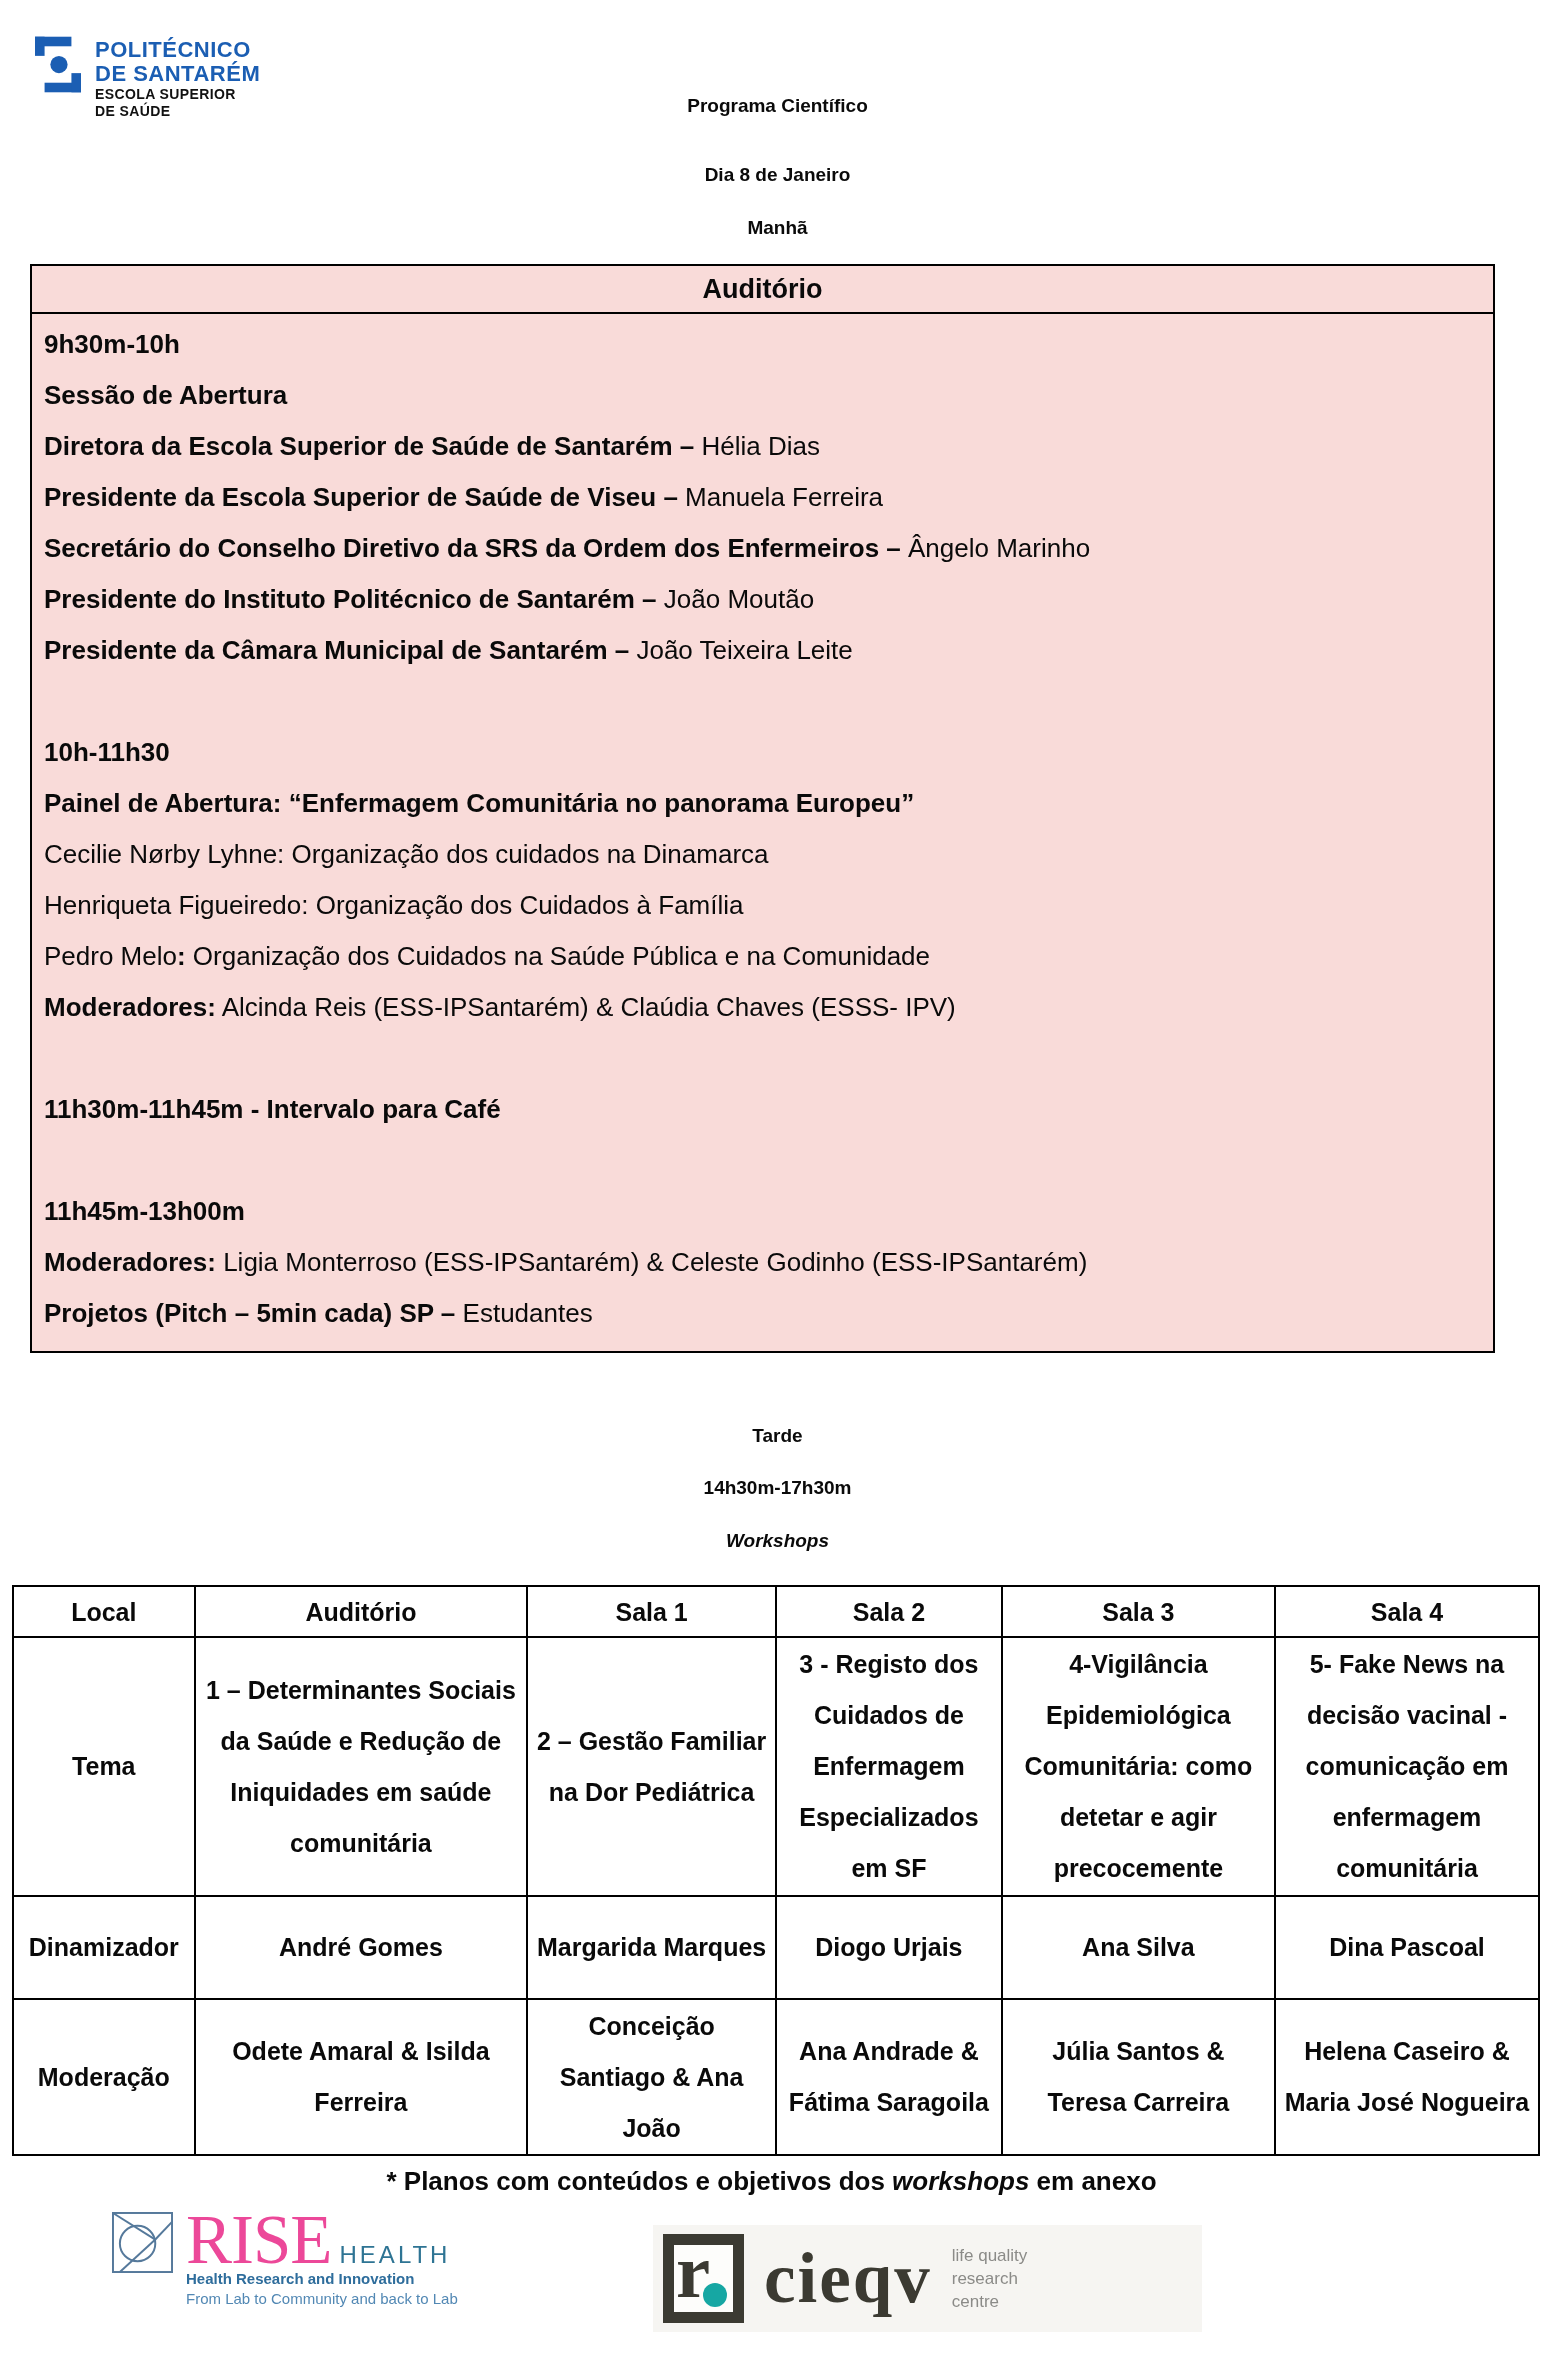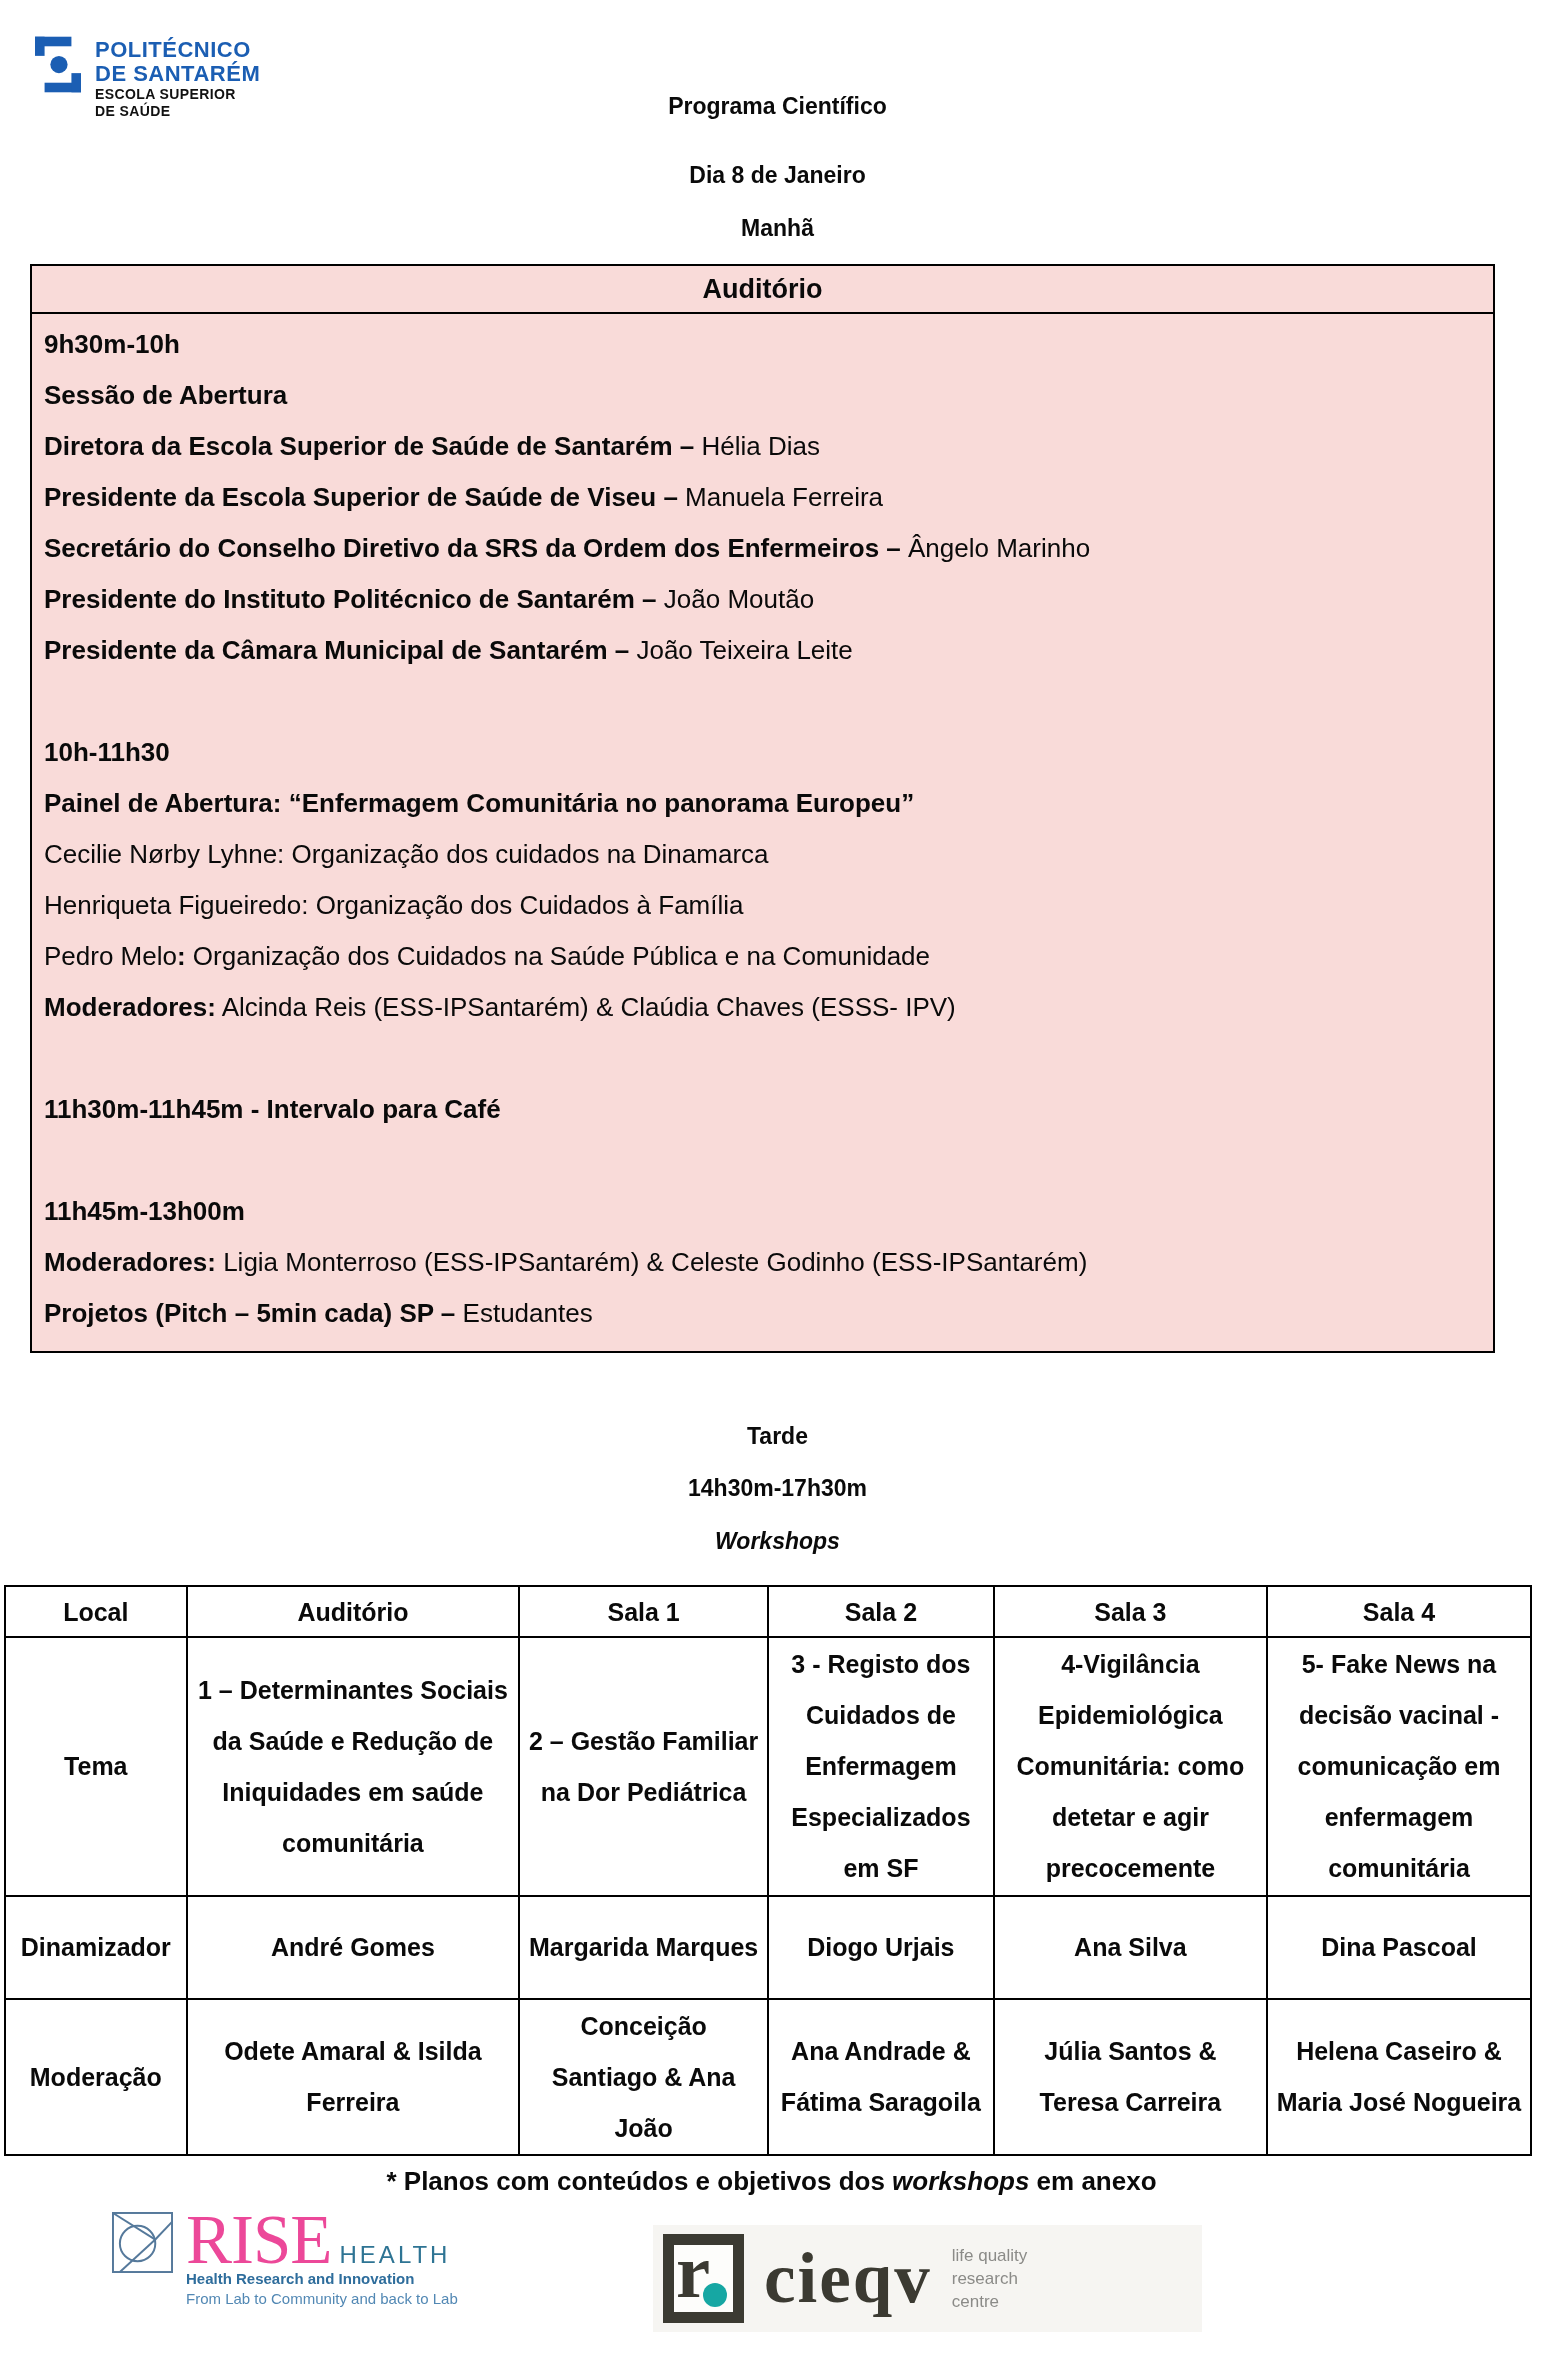--- a/index.html
+++ b/index.html
@@ -10,38 +10,38 @@
   .page{position:relative;width:1543px;height:2369px;}
 
   
   .brand{position:absolute;left:35px;top:36px;display:flex;gap:14px;align-items:flex-start;}
   .brand-text{padding-top:2px;}
   .brand-blue{color:#1b5eb3;font-weight:700;font-size:22px;line-height:24px;letter-spacing:0.5px;}
   .brand-black{color:#111;font-weight:700;font-size:14px;line-height:17px;letter-spacing:0.4px;}
 
   
   .c{text-align:center;}
-  .title{font-size:23px;font-weight:700;line-height:32px;padding-left:12px;}
+  .title{font-size:19px;font-weight:700;line-height:32px;padding-left:12px;}
   .t-main{padding-top:90px;}
   .t-date{margin-top:37px;}
   .t-manha{margin-top:21px;}
   .t-tarde{margin-top:67px;}
   .t-time{margin-top:20px;}
   .t-ws{margin-top:21px;font-style:italic;}
   .t-note{margin-top:21px;font-size:26px;font-weight:400;line-height:32px;}
 
   
   .panel{margin:20px 0 0 30px;width:1465px;border:2px solid #000;background:#f9dbd9;box-sizing:border-box;}
   .panel-head{height:46px;line-height:46px;border-bottom:2px solid #000;text-align:center;font-weight:700;font-size:27px;}
   .panel-body{padding:5px 14px 12px 12px;}
   .panel-body p{margin:0;font-size:26px;line-height:51px;font-weight:400;}
   .panel-body p span.b{font-weight:700;}
 
   
-  table.ws{margin:28px 0 0 4px;width:1528px;border-collapse:collapse;table-layout:fixed;}
+  table.ws{margin:28px 0 0 12px;width:1528px;border-collapse:collapse;table-layout:fixed;}
   table.ws th,table.ws td{
     border:2px solid #000;text-align:center;vertical-align:middle;
     font-weight:700;font-size:25px;padding:0 8px;line-height:51px;
   }
   table.ws thead tr{height:51px;}
   table.ws thead th{line-height:30px;}
   table.ws tbody tr:nth-child(1){height:259px;}
   table.ws tbody tr:nth-child(2){height:103px;}
   table.ws tbody tr:nth-child(3){height:156px;}
 

